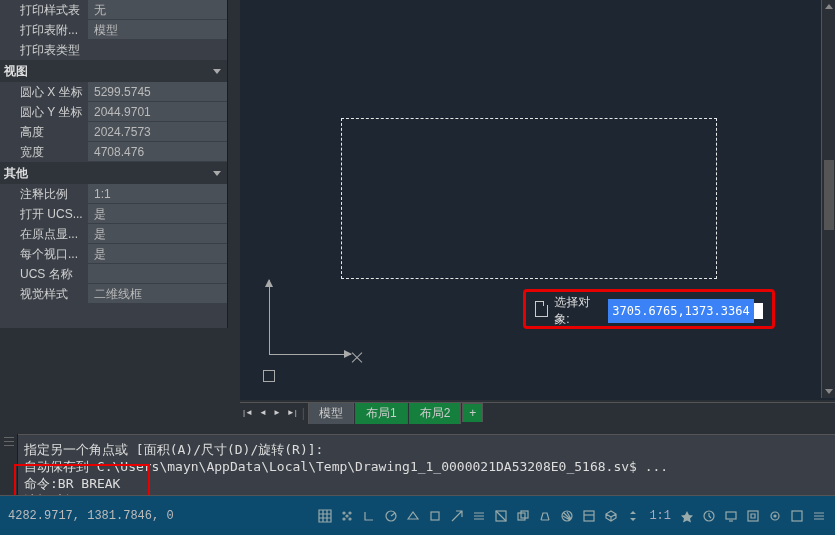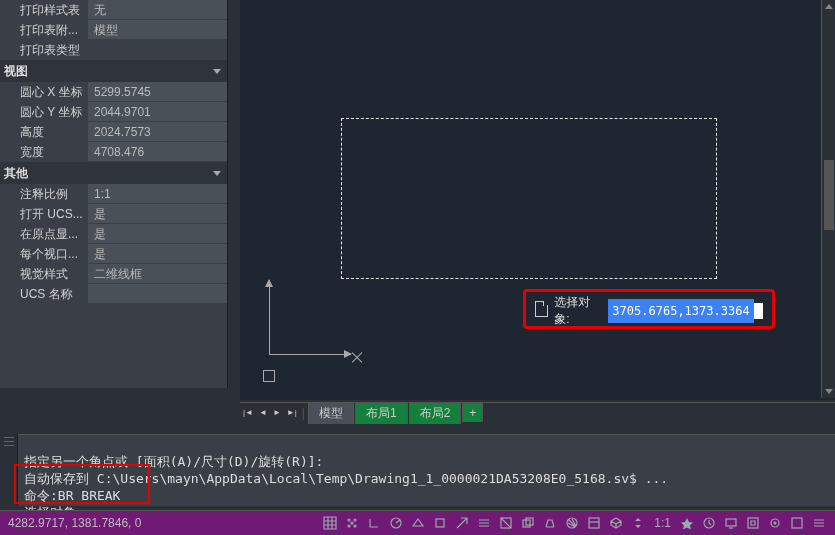--- a/index.html
+++ b/index.html
@@ -6,21 +6,21 @@
   body {
     width: 835px; height: 535px;
     background: #2b2f36;
     font-family: "Microsoft YaHei", Arial, sans-serif;
     font-size: 12px;
     color: #d0d0d0;
     overflow: hidden;
     position: relative;
   }
   .left-panel {
-    position: absolute; left: 0; top: 0; width: 228px; height: 388px;
+    position: absolute; left: 0; top: 0; width: 228px; height: 328px;
     background: #3a3f47;
     border-right: 1px solid #1a1c20;
   }
   .prop-row { display: flex; height: 20px; line-height: 20px; }
   .prop-label {
     width: 88px; padding-left: 20px; background: #3a3f47; color: #d0d0d0;
     white-space: nowrap; overflow: hidden;
   }
   .prop-val {
     flex: 1; padding-left: 6px; background: #4a5058; color: #bbb;
@@ -79,37 +79,37 @@
   .tab-nav { color: #ccc; padding: 0 3px; font-size: 8px; cursor: pointer; }
   .sep { color: #555; padding: 0 2px; }
   .tab { padding: 2px 10px; color: #ccc; border: 1px solid #555; border-bottom: none;
     background: #15803d; margin-left: 1px; font-size: 12px; cursor: pointer; }
   .tab.active { background: #4a5058; }
   .tab.plus { padding: 2px 6px; }
   .cmd-area {
     position: absolute; left: 18px; top: 434px; right: 0; height: 72px;
     background: #3a3f47;
     font-family: Consolas, "Microsoft YaHei", monospace;
-    font-size: 13px; color: #ddd; padding: 18px 6px;
+    font-size: 13px; color: #ddd; padding: 6px 6px;
     border-top: 1px solid #555;
   }
   .cmd-left-grip {
     position: absolute; left: 0; top: 434px; width: 18px; height: 72px;
     background: #2b2f36; border-right: 1px solid #1a1c20;
   }
   .cmd-left-grip div { width: 10px; height: 1px; background: #666; margin: 3px auto; }
   .cmd-line { height: 17px; white-space: nowrap; overflow: hidden; }
   .cmd-highlight {
     position: absolute; left: 14px; top: 464px; width: 136px; height: 40px;
     border: 2px solid #e60000; pointer-events: none;
   }
   .statusbar {
-    position: absolute; left: 0; bottom: 0; right: 0; height: 25px;
-    background: #701a75; border-top: 1px solid #555;
-    display: flex; align-items: center; color: #bbb;
+    position: absolute; left: 0; bottom: 0; right: 0; height: 40px;
+    background: #0c4a6e; border-top: 1px solid #555;
+    display: flex; align-items: center; color: #bbb; font-family: Liberation Mono, monospace;
   }
   .sb-left { padding: 0 8px; font-size: 12px; }
   .sb-right { margin-left: auto; display: flex; gap: 2px; padding-right: 6px; align-items: center; }
   .sb-btn { width: 20px; height: 20px; display: flex; align-items: center;
     justify-content: center; color: #aab; cursor: pointer; font-size: 12px; }
   .sb-btn svg { width: 14px; height: 14px; stroke: #9aa; fill: none; stroke-width: 1.2; }
   .scrollbar-v { position: absolute; right: 0; top: 0; width: 14px; height: 398px; background: #2b2f36; border-left: 1px solid #555;}
   .scrollbar-v .thumb { position: absolute; left: 2px; top: 160px; width: 10px; height: 70px; background: #555; }
   .scrollbar-v .arr { position: absolute; left: 3px; width: 0; height: 0; border-left: 4px solid transparent; border-right: 4px solid transparent;}
   .scrollbar-v .arr.up { top: 4px; border-bottom: 5px solid #888;}
@@ -160,26 +160,26 @@
   </div>
   <div class="prop-row">
     <div class="prop-label">在原点显...</div>
     <div class="prop-val">是</div>
   </div>
   <div class="prop-row">
     <div class="prop-label">每个视口...</div>
     <div class="prop-val">是</div>
   </div>
   <div class="prop-row">
+    <div class="prop-label">UCS 名称</div>
+    <div class="prop-val"></div>
+  </div>
+  <div class="prop-row">
     <div class="prop-label">视觉样式</div>
     <div class="prop-val">二维线框</div>
-  </div>
-  <div class="prop-row">
-    <div class="prop-label">UCS 名称</div>
-    <div class="prop-val"></div>
   </div>
 </div>
 
 <div class="drawing-area">
   <div class="scrollbar-v">
     <div class="arr up"></div>
     <div class="thumb"></div>
     <div class="arr dn"></div>
   </div>
 </div>

